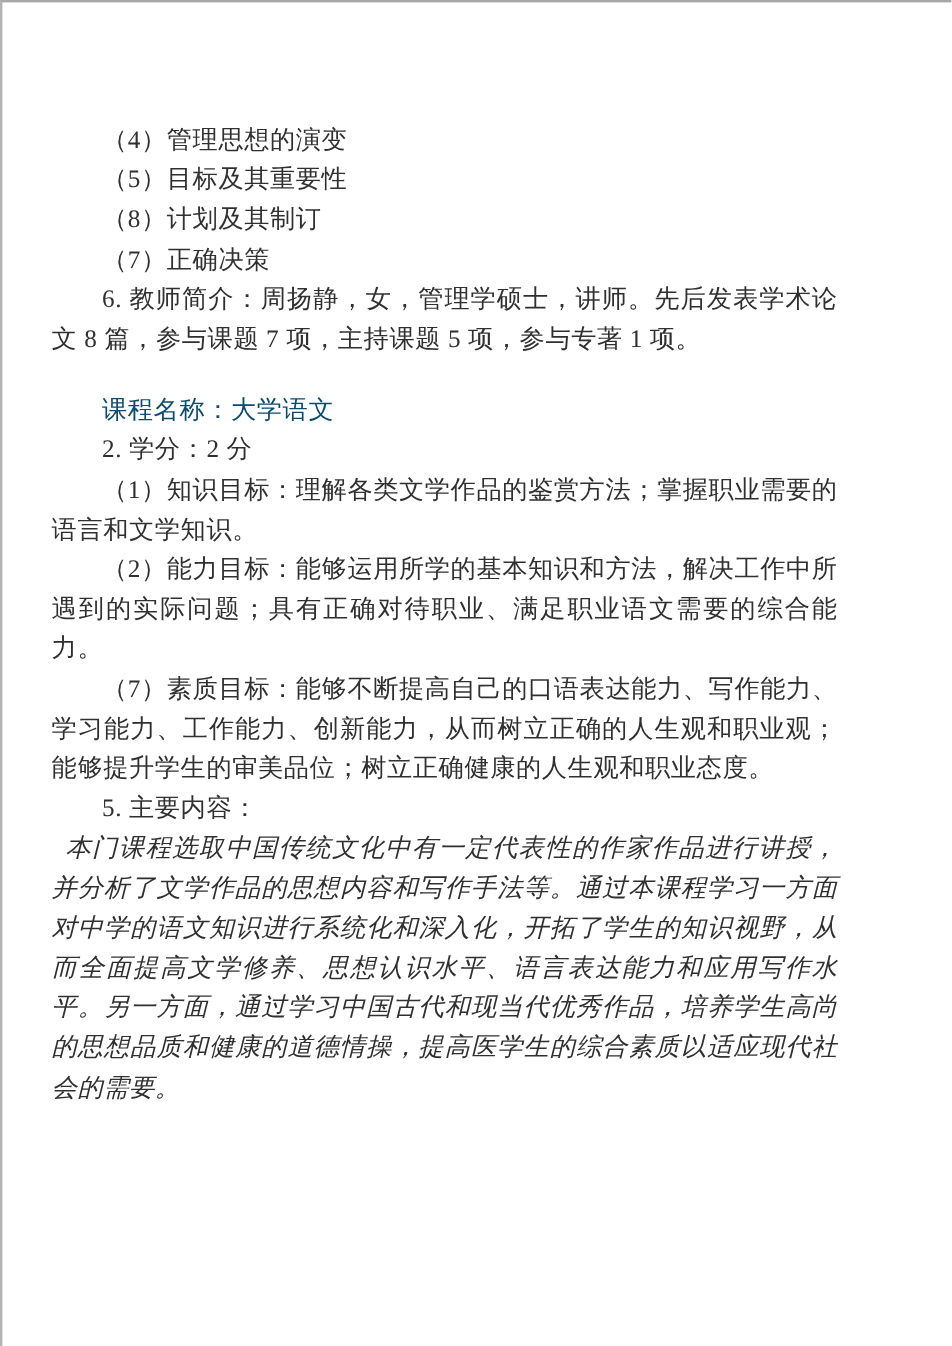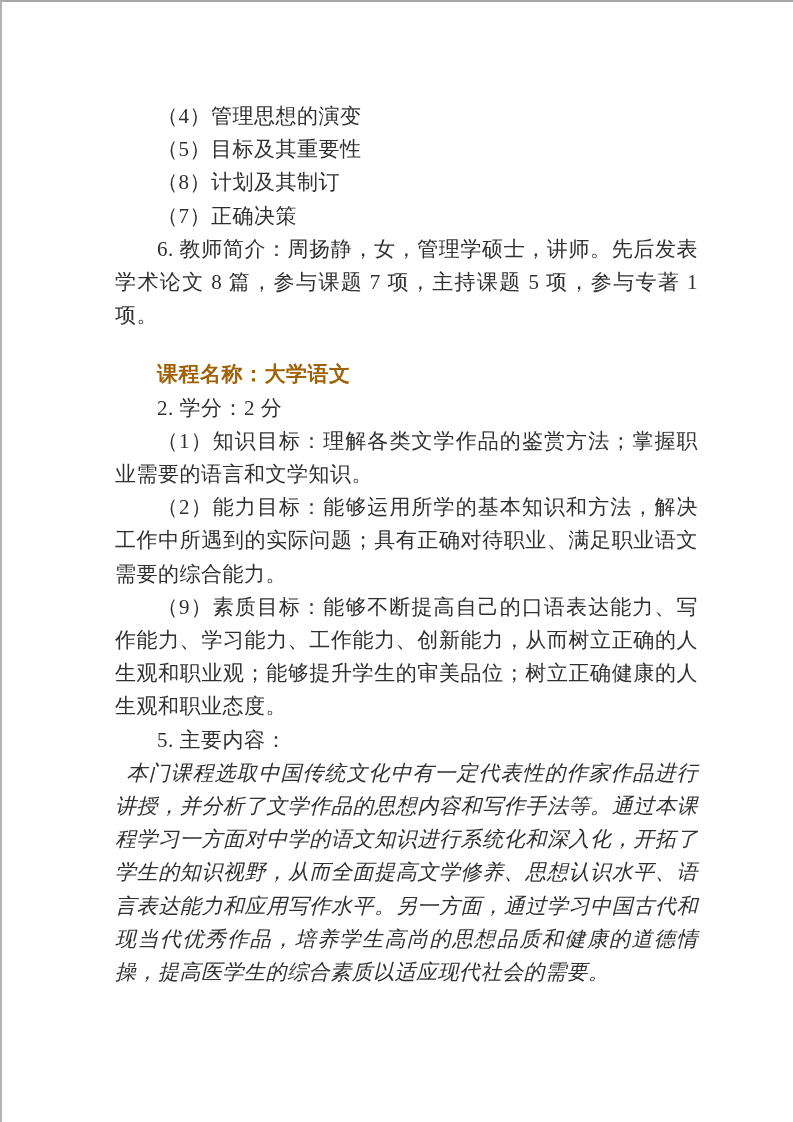--- a/index.html
+++ b/index.html
@@ -16,40 +16,40 @@
   .page {
     box-sizing: border-box;
     width: 793px;
     height: 1122px;
     background: #ffffff;
     border-top: 2px solid #a8a8a8;
     border-left: 2px solid #b3b3b3;
   }
   .content {
     box-sizing: border-box;
-    padding: 98px 95px 0 113px;
+    padding: 98px 95px 0 41px;
     width: 100%;
   }
   .content p, .content h2 {
     margin: 0;
     font-size: 21px;
     line-height: 33.2px;
     color: #303030;
     text-align: justify;
     font-weight: normal;
     letter-spacing: 0.5px;
   }
   .content .list-item,
   .content .body {
     text-indent: 2em;
   }
   .content .heading {
     text-indent: 2em;
-    font-weight: bold;
-    color: #a16207;
+    font-weight: normal;
+    color: #0c4a6e;
     margin-top: 26px;
   }
   .content .final {
     text-indent: 0.55em;
     font-style: italic;
   }
 </style>
 </head>
 <body>
 
@@ -57,17 +57,17 @@
   <div class="content">
       <p class="list-item">（4）管理思想的演变</p>
       <p class="list-item">（5）目标及其重要性</p>
       <p class="list-item">（8）计划及其制订</p>
       <p class="list-item">（7）正确决策</p>
       <p class="body">6. 教师简介：周扬静，女，管理学硕士，讲师。先后发表学术论文 8 篇，参与课题 7 项，主持课题 5 项，参与专著 1 项。</p>
       <h2 class="heading">课程名称：大学语文</h2>
       <p class="body">2. 学分：2 分</p>
       <p class="body">（1）知识目标：理解各类文学作品的鉴赏方法；掌握职业需要的语言和文学知识。</p>
       <p class="body">（2）能力目标：能够运用所学的基本知识和方法，解决工作中所遇到的实际问题；具有正确对待职业、满足职业语文需要的综合能力。</p>
-      <p class="body">（9）素质目标：能够不断提高自己的口语表达能力、写作能力、学习能力、工作能力、创新能力，从而树立正确的人生观和职业观；能够提升学生的审美品位；树立正确健康的人生观和职业态度。</p>
+      <p class="body">（7）素质目标：能够不断提高自己的口语表达能力、写作能力、学习能力、工作能力、创新能力，从而树立正确的人生观和职业观；能够提升学生的审美品位；树立正确健康的人生观和职业态度。</p>
       <p class="body">5. 主要内容：</p>
       <p class="final">本门课程选取中国传统文化中有一定代表性的作家作品进行讲授，并分析了文学作品的思想内容和写作手法等。通过本课程学习一方面对中学的语文知识进行系统化和深入化，开拓了学生的知识视野，从而全面提高文学修养、思想认识水平、语言表达能力和应用写作水平。另一方面，通过学习中国古代和现当代优秀作品，培养学生高尚的思想品质和健康的道德情操，提高医学生的综合素质以适应现代社会的需要。</p>
     </div>
 </div>
 
 </body></html>

